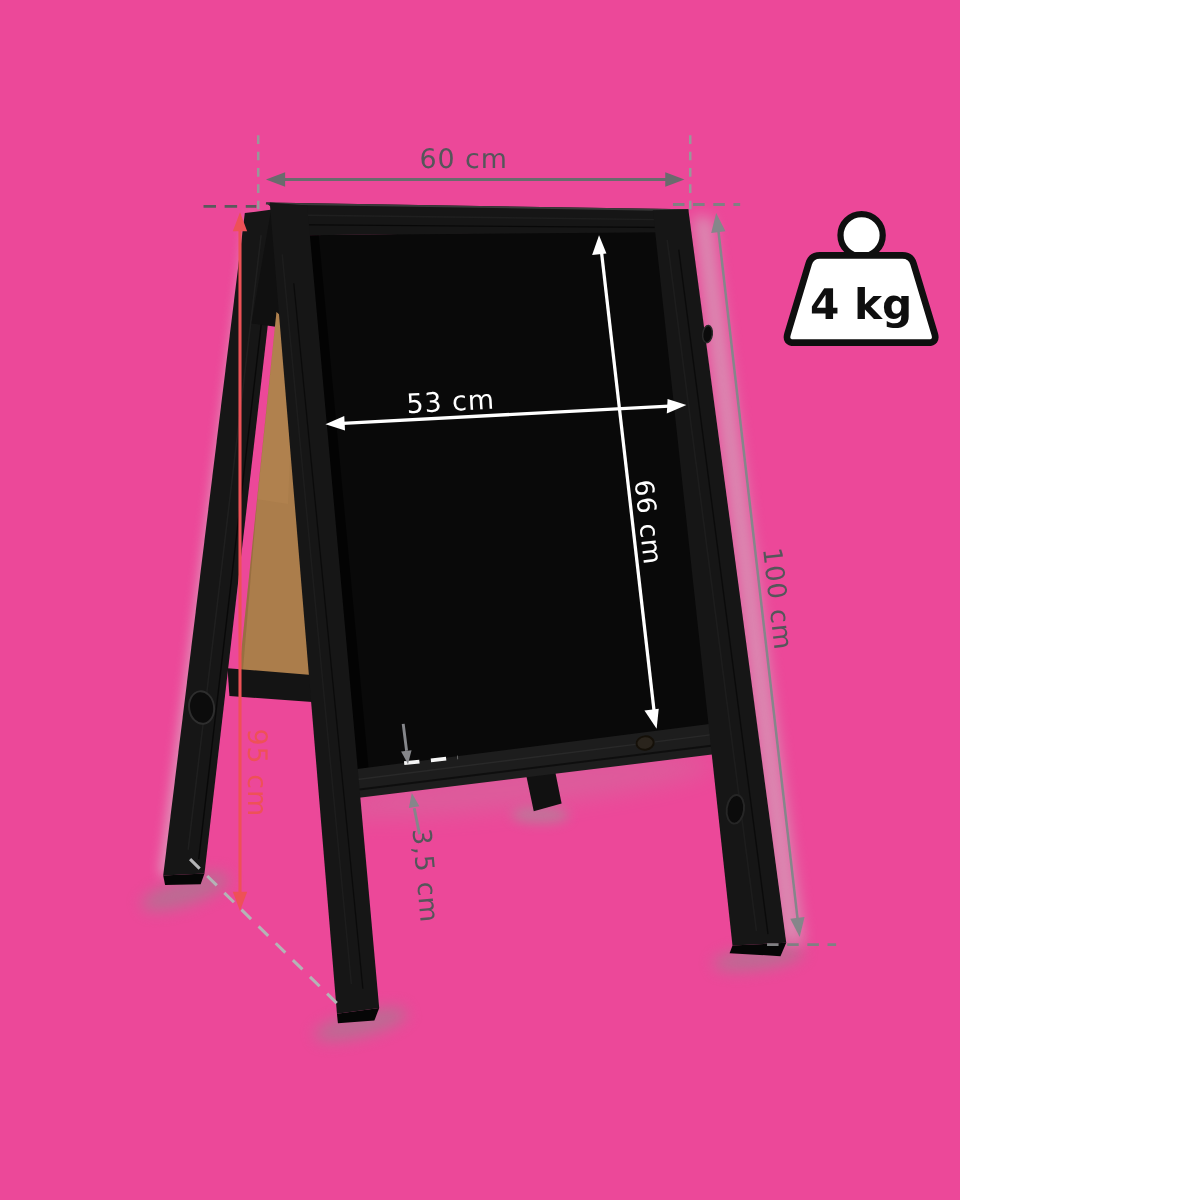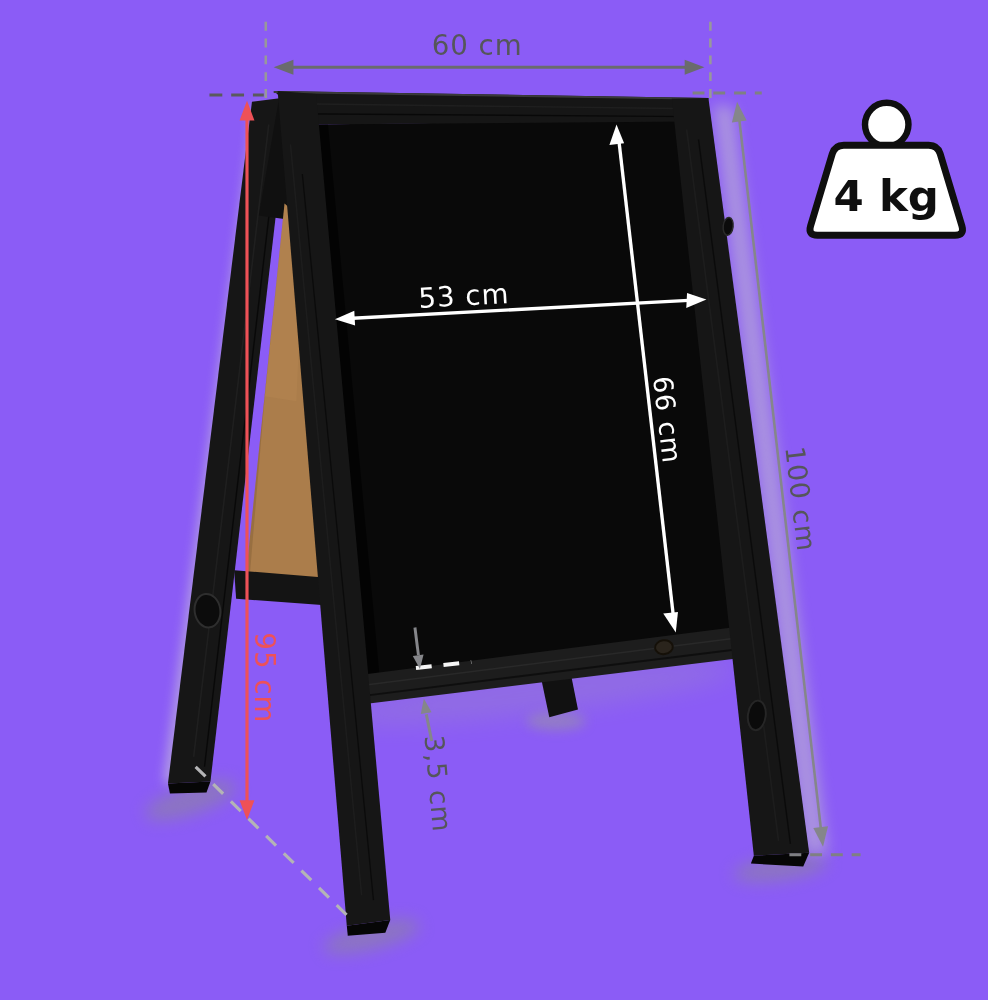--- a/index.html
+++ b/index.html
@@ -12,21 +12,21 @@
     --dash-mid:#7f8082;
     --dash-light:#b4b4b6;
     --white:#ffffff;
     --frame-black:#161616;
     --rail-black:#1d1d1d;
     --chalk-black:#090909;
     --mdf-brown:#ab7d4b;
     --icon-outline:#0f0f0f;
   }
   html,body{margin:0;padding:0;background:#fff;}
-  .stage{position:relative;width:988px;height:1000px;background:#8b5cf6;overflow:hidden;
+  .stage{position:relative;width:800px;height:1000px;background:#ec4899;overflow:hidden;
          font-family:"DejaVu Sans","Liberation Sans",sans-serif;}
   svg{position:absolute;left:0;top:0;width:100%;height:100%;}
   .lbl{font-family:"DejaVu Sans","Liberation Sans",sans-serif;font-size:28px;letter-spacing:1px;}
   .lbl-sm{font-size:27px;}
   .lbl-gray{fill:var(--dim-text-gray);}
   .lbl-red{fill:var(--accent-red);}
   .lbl-white{fill:var(--white);}
   .kg-lbl{font-family:"DejaVu Sans","Liberation Sans",sans-serif;font-size:44px;font-weight:bold;fill:var(--icon-outline);}
   .arrow-gray{stroke:var(--arrow-gray);}
   .head-gray{fill:var(--arrow-gray);}

